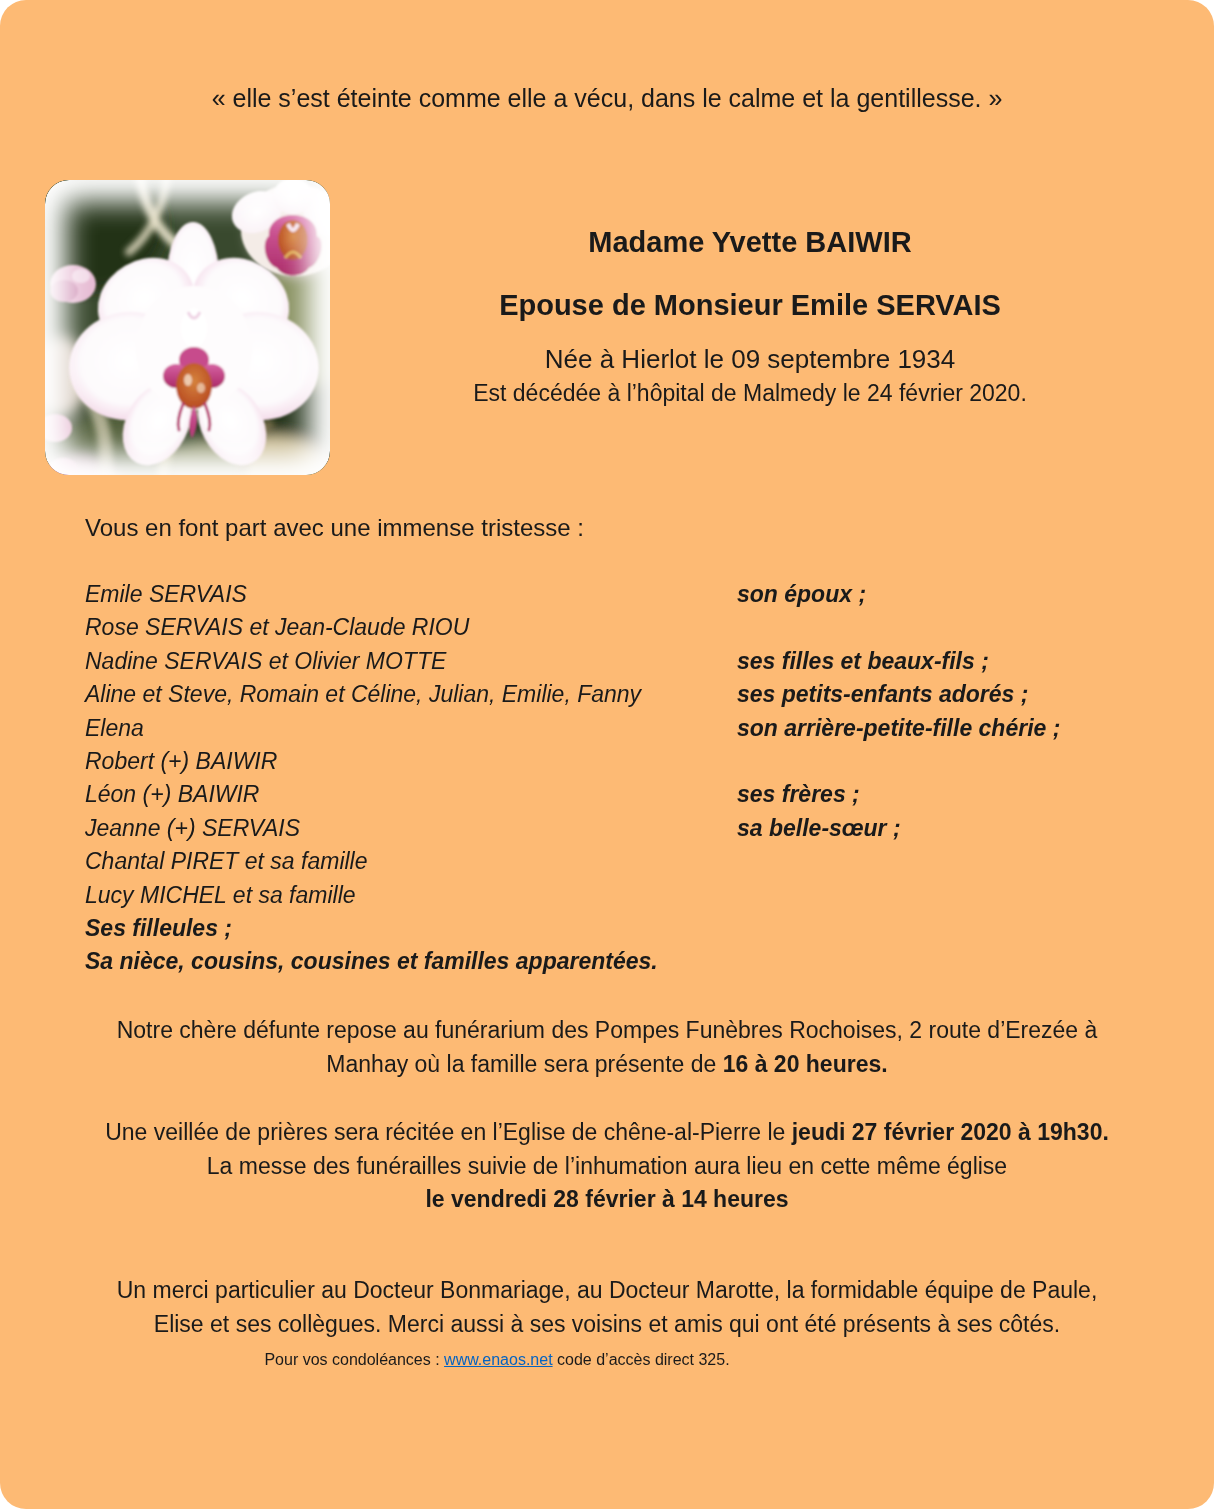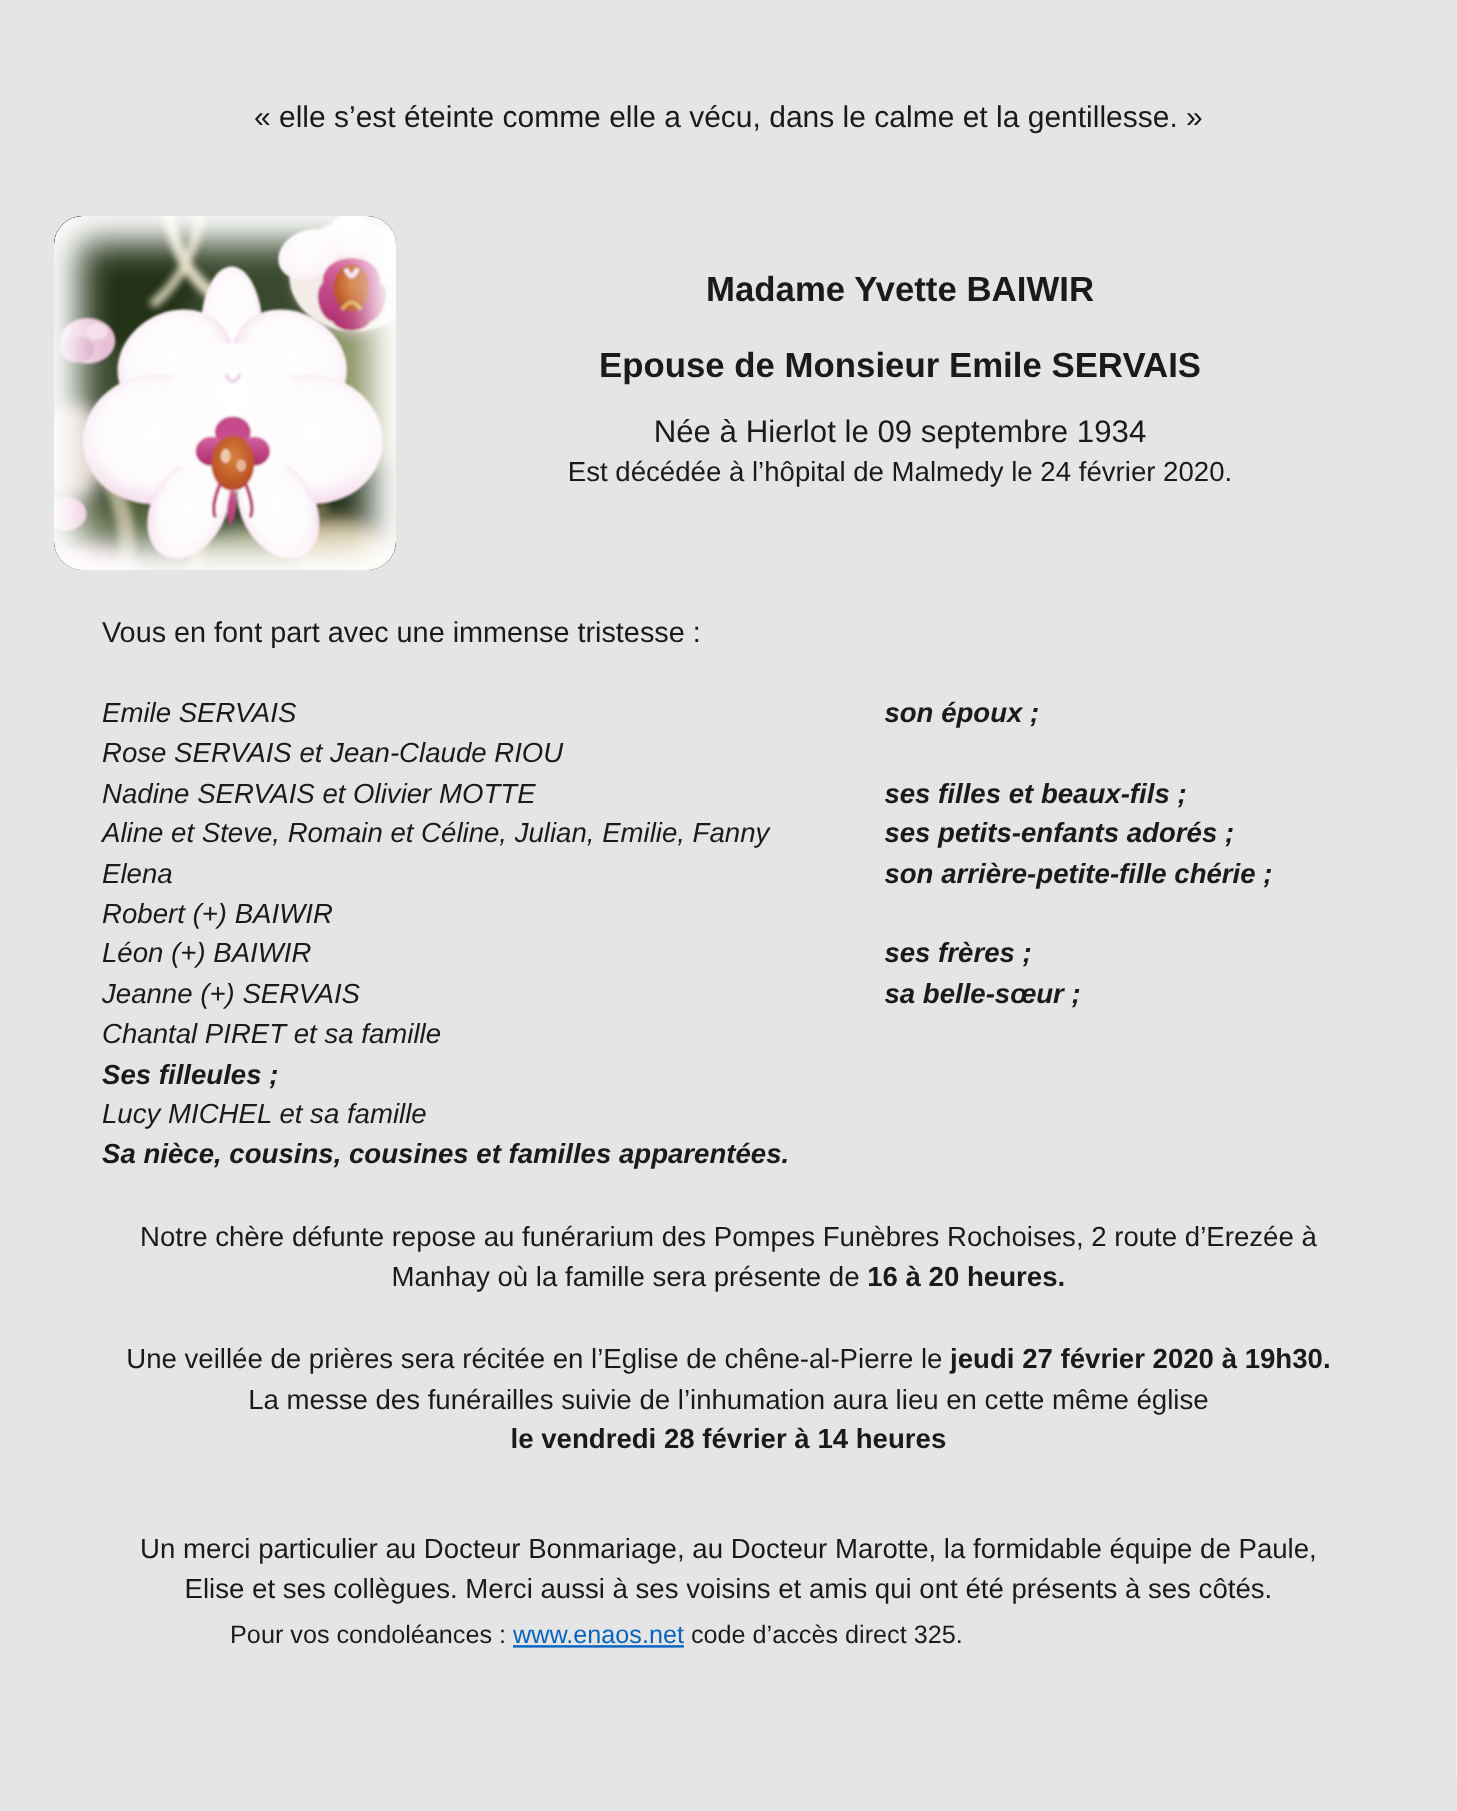--- a/index.html
+++ b/index.html
@@ -6,22 +6,23 @@
   body {
     font-family: "Liberation Sans", sans-serif;
     color: #1a1a1a;
     -webkit-font-smoothing: antialiased;
   }
   .page {
     position: relative;
     width: 1214px;
     height: 1509px;
     margin: 0 auto;
-    background: #e5e5e5;
+    background: #fdba74;
     overflow: hidden;
+    border-radius: 26px;
   }
 
   
   .quote {
     position: absolute;
     top: 84px; left: 0; width: 100%;
     text-align: center;
     font-size: 25px;
     white-space: nowrap;
   }
@@ -68,21 +69,21 @@
   .para div { white-space: nowrap; }
   .para .b { font-weight: 700; }
   .repose { top: 1014px; }
   .vigil  { top: 1116px; }
   .thanks { top: 1250px; margin-top: 24px; }
 
   .condolence {
     position: absolute;
     top: 1351px; left: 0; width: 994px;
     text-align: center;
-    font-size: 21px;
+    font-size: 16px;
     white-space: nowrap;
   }
   .condolence a {
     color: #0563c1;
     text-decoration: underline;
     cursor: pointer;
   }
 </style>
 </head>
 <body>
@@ -234,26 +235,26 @@
       <span class="family-relation">ses frères ;</span>
     </div>
     <div class="family-row">
       <span class="family-name">Jeanne (+) SERVAIS</span>
       <span class="family-relation">sa belle-sœur ;</span>
     </div>
     <div class="family-row">
       <span class="family-name">Chantal PIRET et sa famille</span>
       <span class="family-relation"></span>
     </div>
+    <div class="family-row">
+      <span class="family-name">Lucy MICHEL et sa famille</span>
+      <span class="family-relation"></span>
+    </div>
     <div class="family-row strong">
       <span class="family-name">Ses filleules ;</span>
-      <span class="family-relation"></span>
-    </div>
-    <div class="family-row">
-      <span class="family-name">Lucy MICHEL et sa famille</span>
       <span class="family-relation"></span>
     </div>
     <div class="family-row strong">
       <span class="family-name">Sa nièce, cousins, cousines et familles apparentées.</span>
       <span class="family-relation"></span>
     </div>
   </div>
 
   <div class="para repose">
     <div><span>Notre chère défunte repose au funérarium des Pompes Funèbres Rochoises, 2 route d’Erezée à</span></div>

